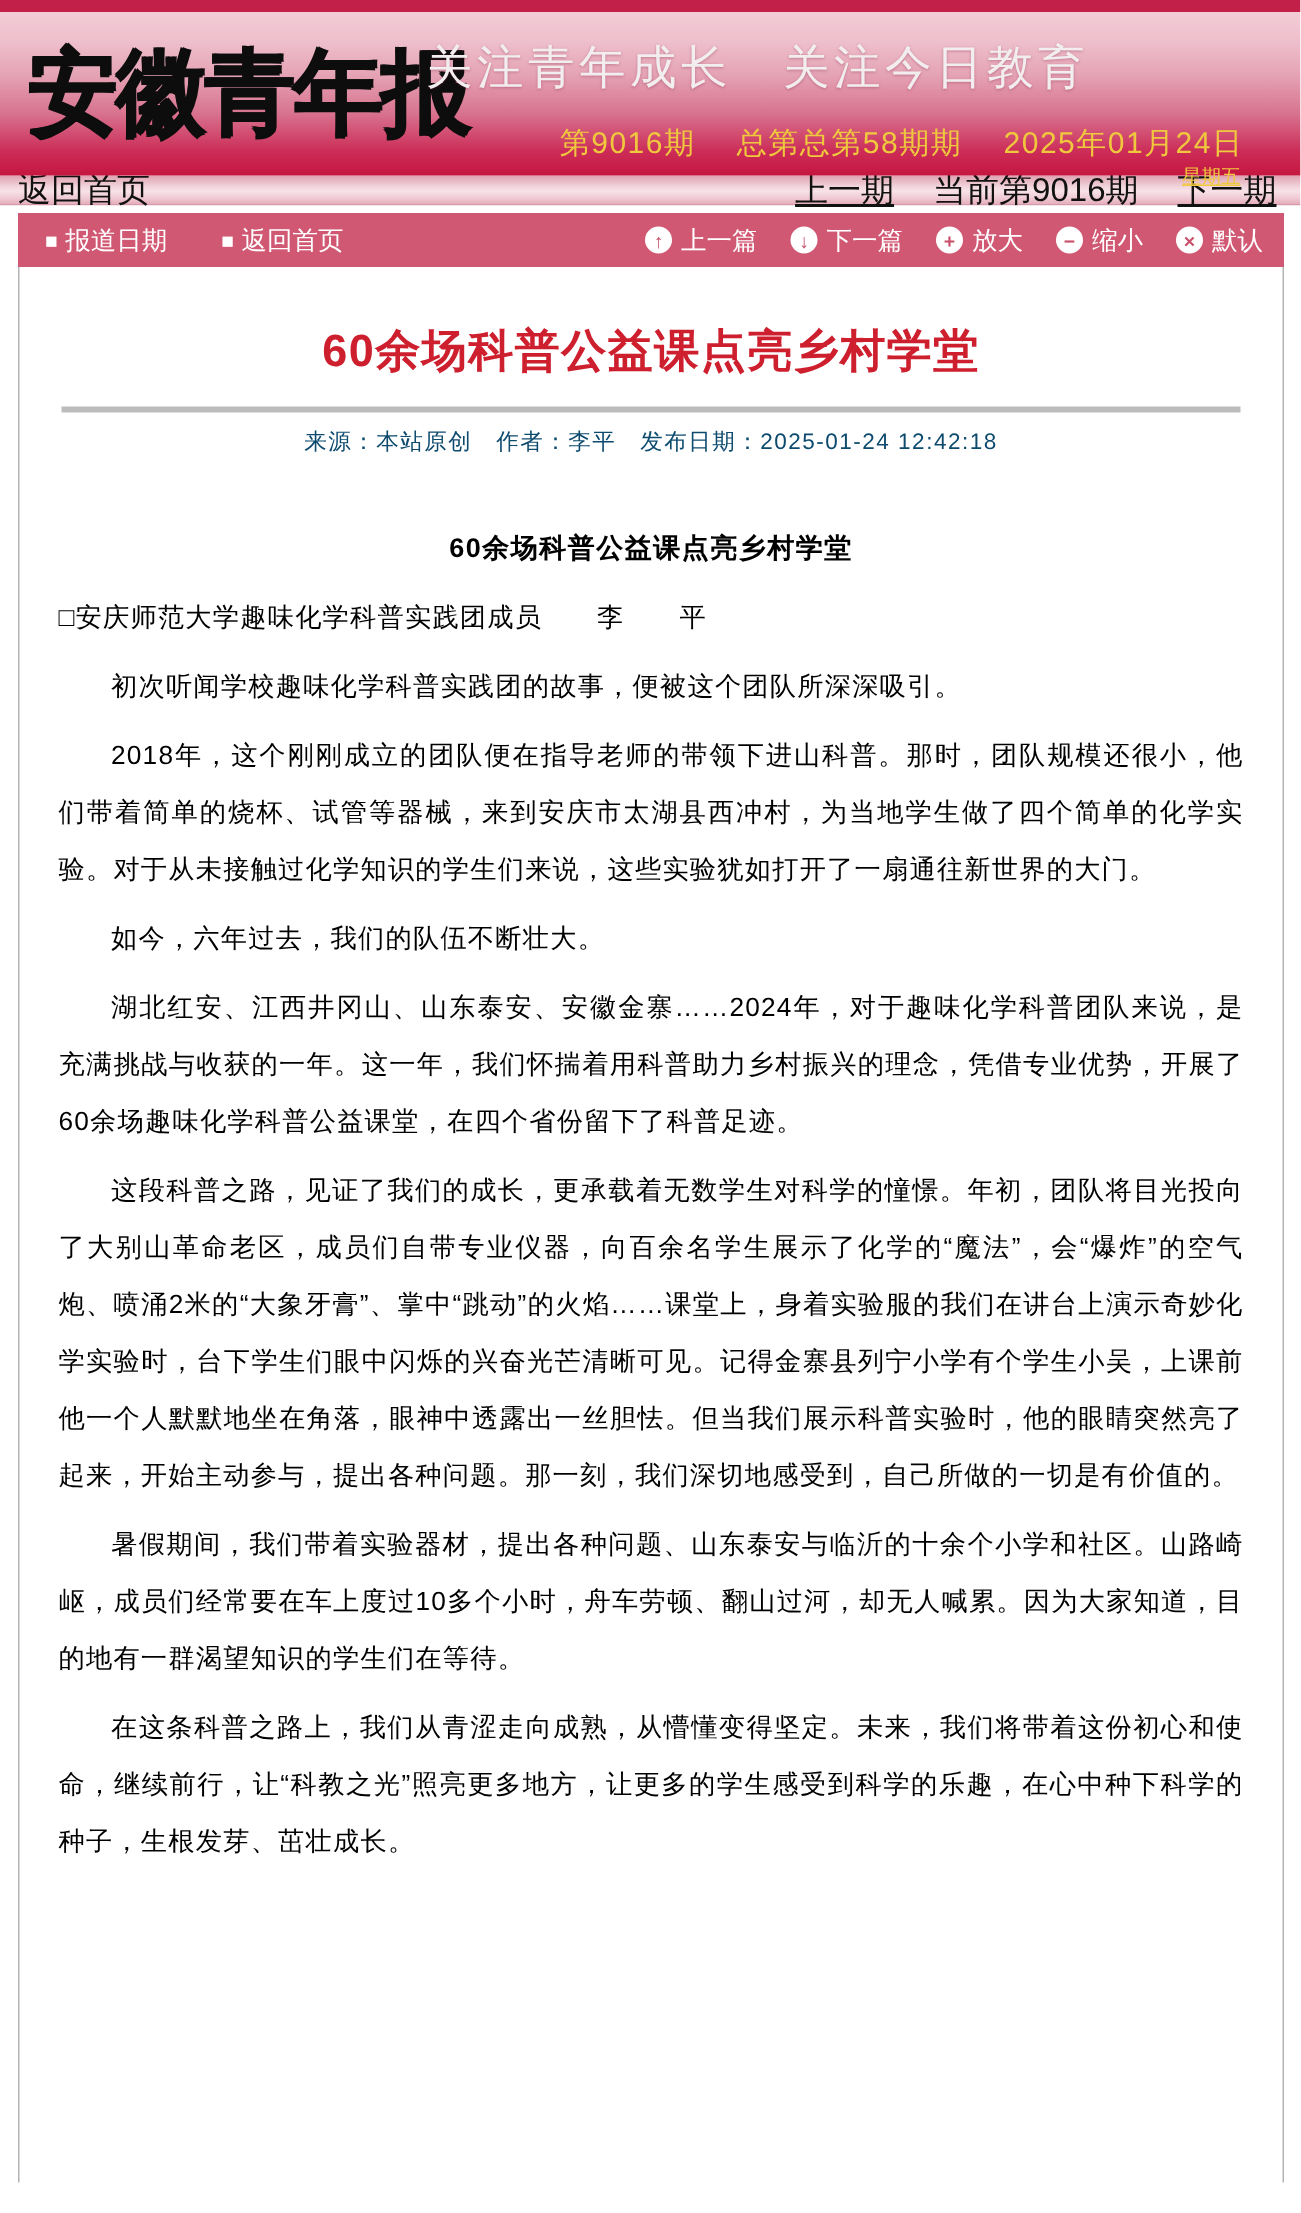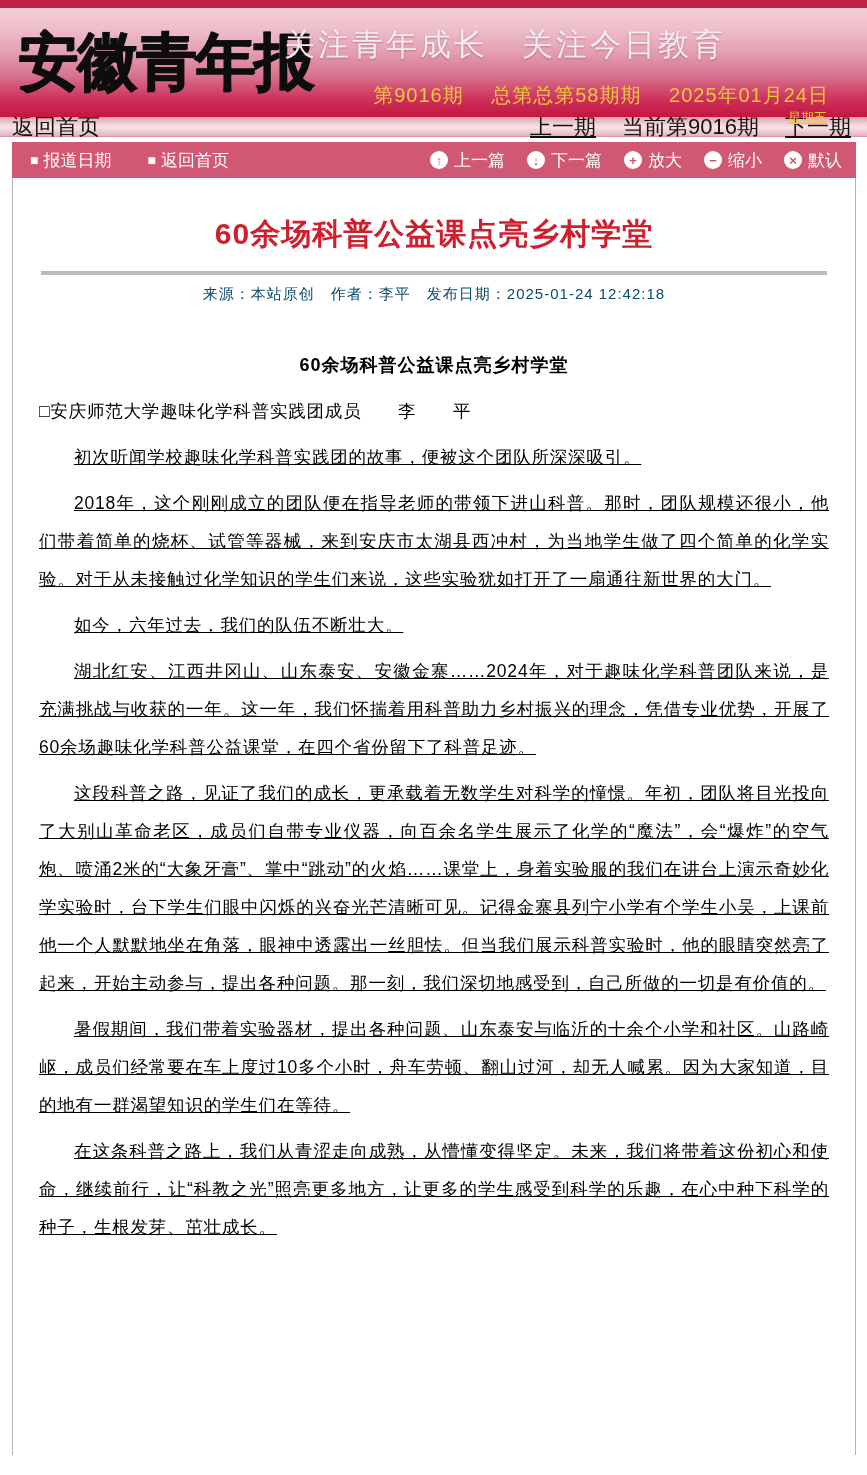--- a/index.html
+++ b/index.html
@@ -145,21 +145,21 @@
   }
   .article-body {
     padding: 28px 26px 0 26px;
     font-size: 17.5px;
     color: #000;
     line-height: 38px;
     letter-spacing: 0.8px;
     text-align: justify;
   }
   .article-body p { margin-bottom: 8px; }
-  .p-indent { text-indent: 2em; text-decoration: underline; }
+  .p-indent { text-indent: 2em; }
   .sub-headline {
     text-align: center;
     font-weight: 700;
     font-size: 18px;
     margin: 14px 0 14px 0;
     letter-spacing: 1px;
   }
 </style>
 </head>
 <body>

